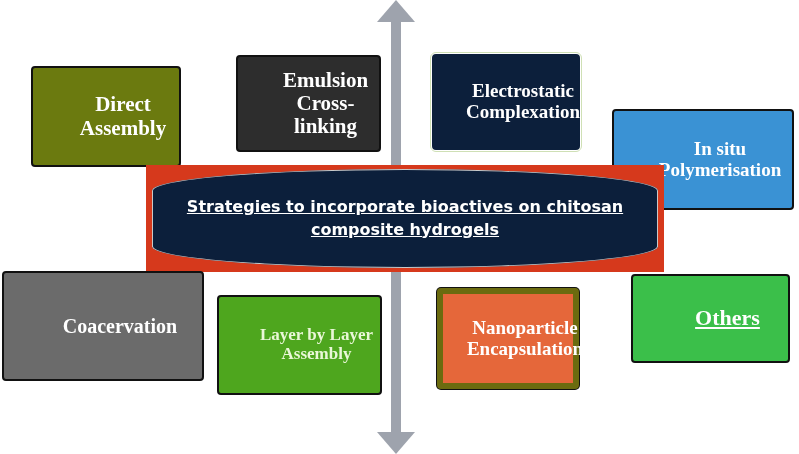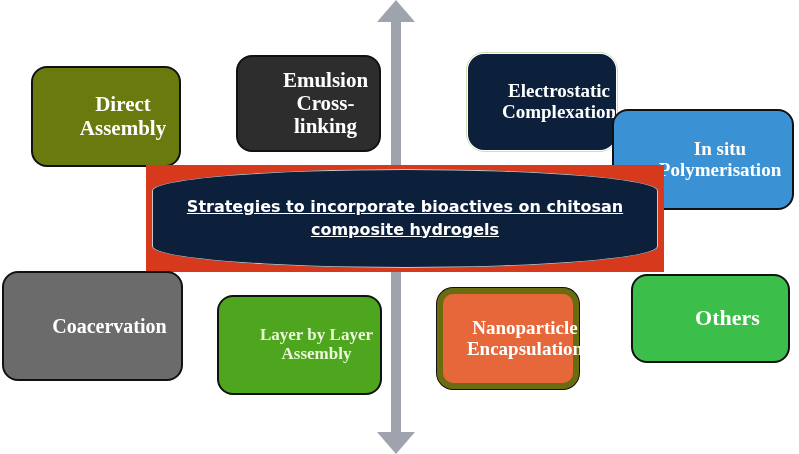--- a/index.html
+++ b/index.html
@@ -1,20 +1,20 @@
 <!DOCTYPE html>
 <html><head>
 <meta charset="utf-8">
 <style>
   html, body { margin:0; padding:0; }
   body { width:799px; height:454px; background:#ffffff; position:relative; overflow:hidden; font-family:"Liberation Serif", serif; }
   .axis-line { position:absolute; left:391px; top:18px; width:10px; height:416px; background:#9ea3ad; }
   .arrow-up { position:absolute; left:377px; top:0; width:0; height:0; border-left:19px solid transparent; border-right:19px solid transparent; border-bottom:22px solid #9ea3ad; }
   .arrow-down { position:absolute; left:377px; top:432px; width:0; height:0; border-left:19px solid transparent; border-right:19px solid transparent; border-top:22px solid #9ea3ad; }
-  .box { position:absolute; box-sizing:border-box; border:2px solid #111; border-radius:16px; display:flex; align-items:center; justify-content:center; text-align:center; color:#ffffff; font-weight:bold; white-space:pre-line; line-height:1.1;padding-left:34px; }
+  .box { position:absolute; box-sizing:border-box; border:2px solid #111; border-radius:4px; display:flex; align-items:center; justify-content:center; text-align:center; color:#ffffff; font-weight:bold; white-space:pre-line; line-height:1.1;padding-left:34px; }
   .center-wrap { position:absolute; left:146px; top:165px; width:518px; height:107px; background:#d6391c; }
   .center-pill { position:absolute; left:6px; top:4px; right:6px; bottom:4px; background:#0c1f3b; border-radius:50% / 22%; display:flex; align-items:center; justify-content:center; text-align:center; color:#fff; font-family:"DejaVu Sans", sans-serif; font-weight:bold; font-size:16px; line-height:1.4; white-space:pre-line; box-shadow: 0 0 0 1px #c9c9c9 inset; text-decoration: underline; }
 </style>
 </head>
 <body>
 
 <div>
   <div class="axis-line"></div>
   <div class="arrow-up"></div>
   <div class="arrow-down"></div>
@@ -24,44 +24,44 @@
   <span>Direct
 Assembly</span>
 </div>
 
 <div class="box" style="left:236px;top:55px;width:145px;height:97px;background:#2d2d2d;font-size:21px;">
   <span>Emulsion
 Cross-
 linking</span>
 </div>
 
-<div class="box" style="left:432px;top:54px;width:148px;height:96px;background:#0c1f3b;font-size:19px;outline:1px solid #cfe0b5;outline-offset:1px;border-color:#0c1f3b;margin-left:36px;">
+<div class="box" style="left:432px;top:54px;width:148px;height:96px;background:#0c1f3b;font-size:19px;outline:1px solid #cfe0b5;outline-offset:1px;border-color:#0c1f3b;">
   <span>Electrostatic
 Complexation</span>
 </div>
 
 <div class="box" style="left:612px;top:65px;width:182px;height:101px;background:#3a92d4;font-size:19px;margin-top:44px;">
   <span>In situ
 Polymerisation</span>
 </div>
 
 <div class="center-wrap">
   <div class="center-pill">Strategies to incorporate bioactives on chitosan
 composite hydrogels</div>
 </div>
 
-<div class="box" style="left:2px;top:271px;width:181px;height:110px;background:#6b6b6b;font-size:20px;">
+<div class="box" style="left:2px;top:271px;width:202px;height:110px;background:#6b6b6b;font-size:20px;">
   <span>Coacervation</span>
 </div>
 
 <div class="box" style="left:217px;top:295px;width:165px;height:100px;background:#4ea61e;font-size:17px;color:#eaf7d8;">
   <span>Layer by Layer
 Assembly</span>
 </div>
 
 <div class="box" style="left:437px;top:288px;width:142px;height:101px;background:#e5673a;font-size:19px;border:6px solid #6b6b0f;box-shadow:0 0 0 1px #111;">
   <span>Nanoparticle
 Encapsulation</span>
 </div>
 
-<div class="box" style="left:631px;top:274px;width:159px;height:89px;background:#3bbf4a;font-size:22px;">
+<div class="box" style="left:631px;top:274px;width:159px;height:89px;background:#3bbf4a;font-size:22px;text-decoration:underline;">
   <span>Others</span>
 </div>
 
 </body></html>

